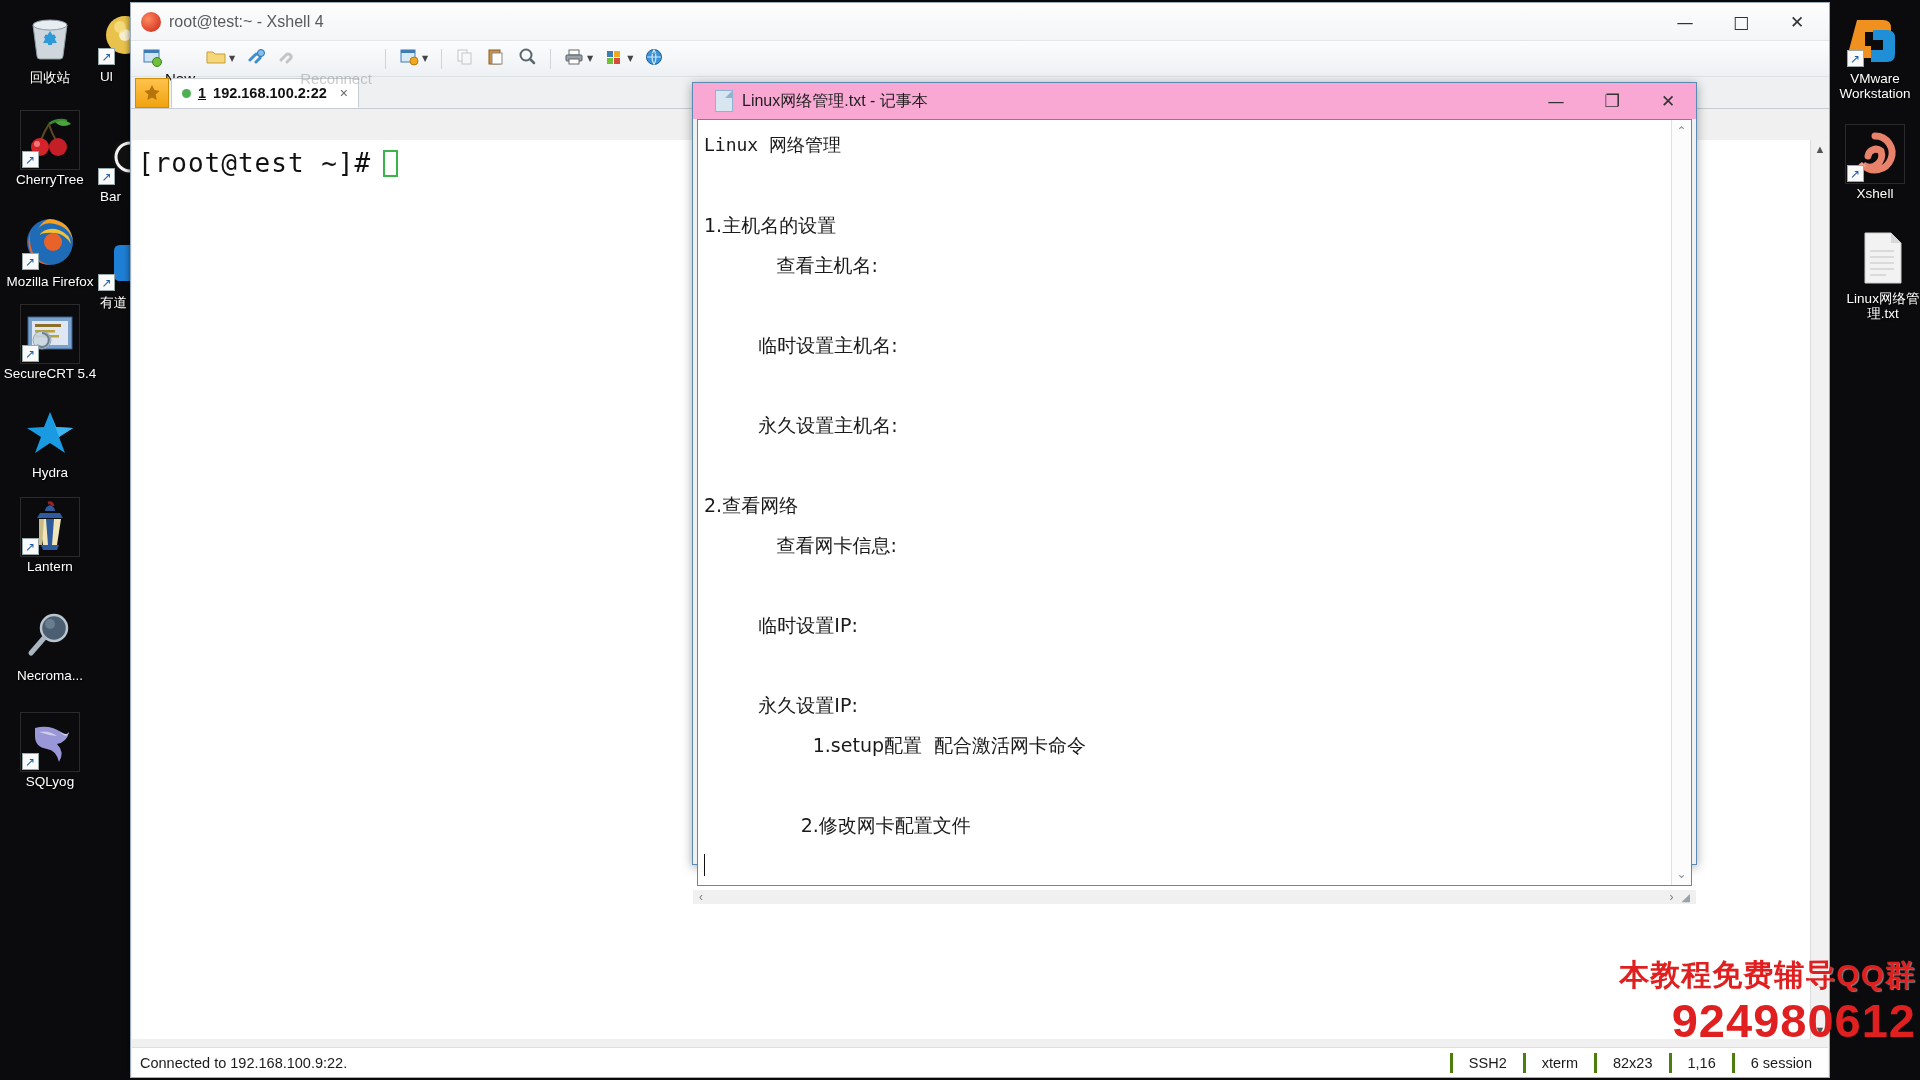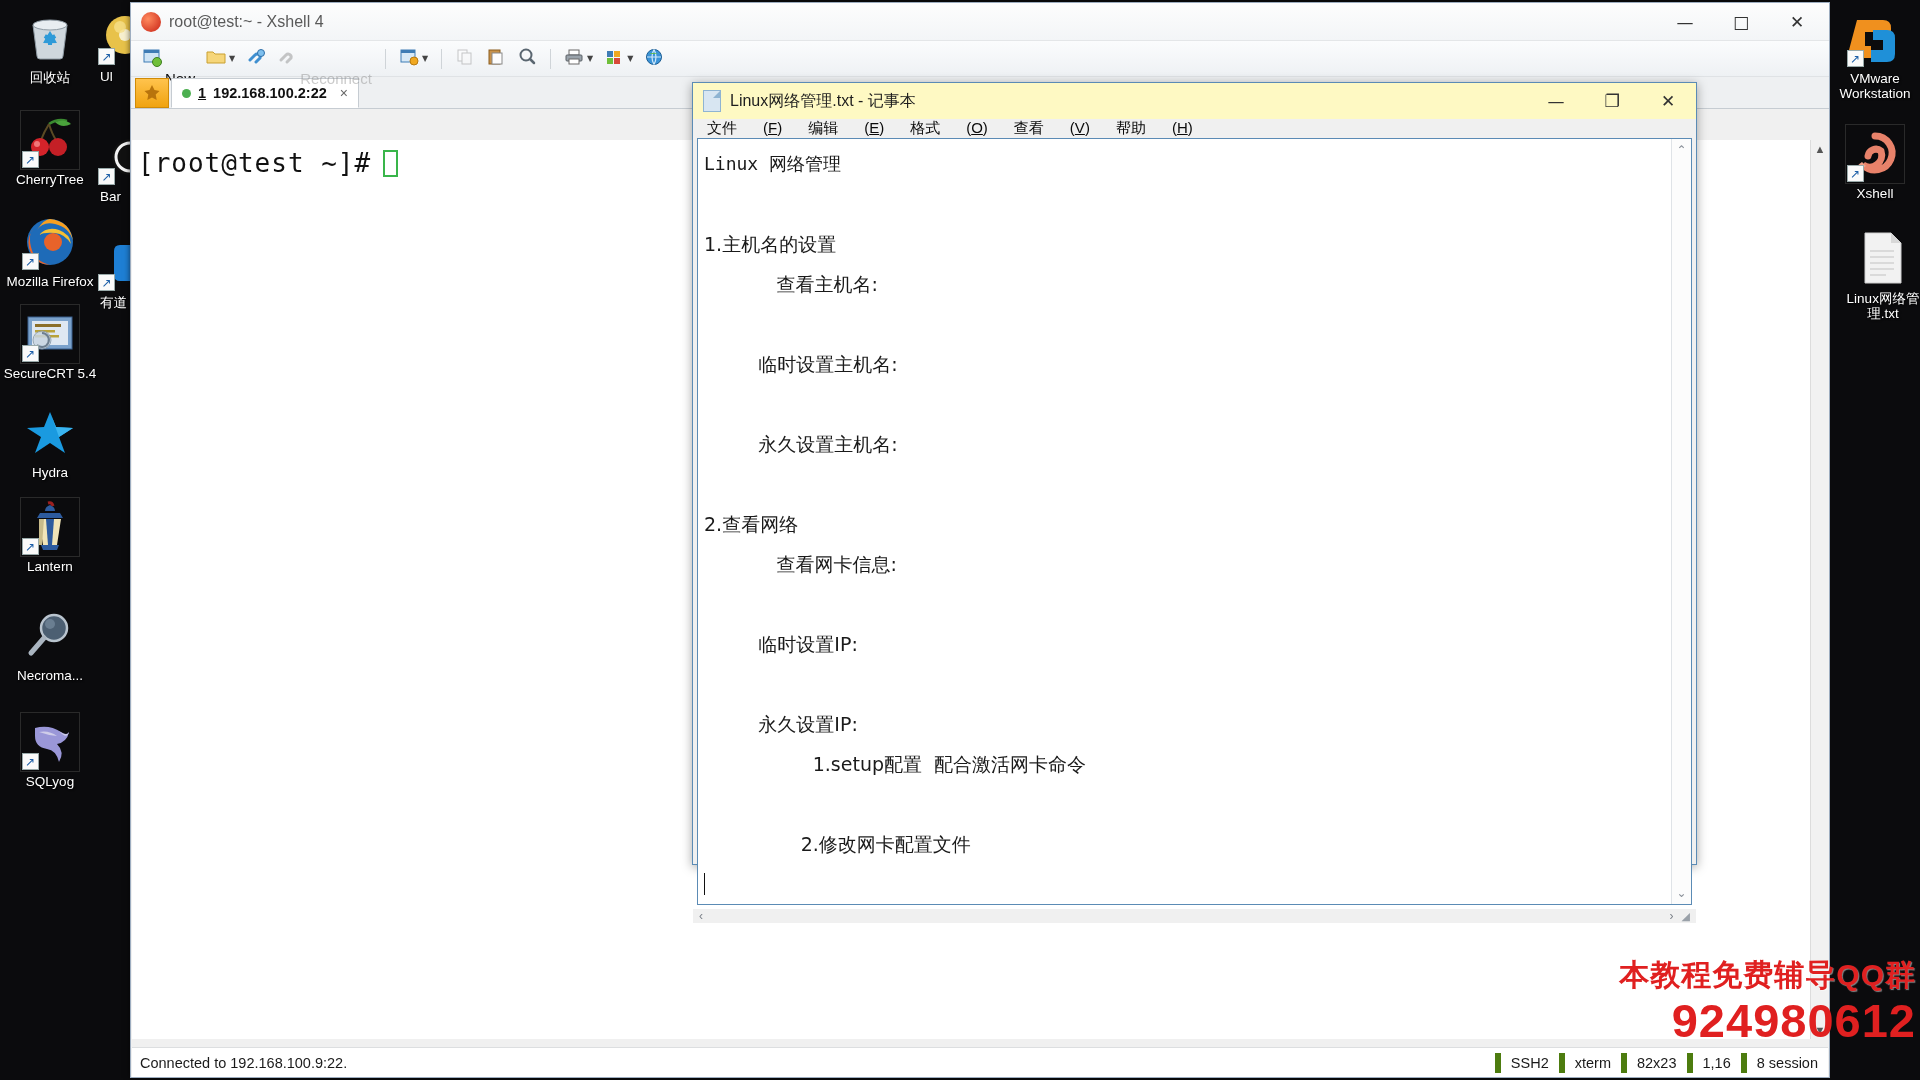--- a/index.html
+++ b/index.html
@@ -118,32 +118,32 @@
   }
   .term-vscroll .arrow { height: 18px; display:flex; align-items:center; }
 
   #xshell .statusbar {
     position: absolute; left: 1px; right: 1px; bottom: 0; height: 30px;
     background: #fff; border-top: 1px solid #dcdee0;
     display: flex; align-items: center; font-size: 14.5px; color: #1a1a1a;
   }
   .sb-left { padding-left: 8px; }
   .sb-right { margin-left: auto; display: flex; }
-  .sb-cell { padding: 0 10px; border-left: 6px solid #4d7c0f; line-height: 20px; }
+  .sb-cell { padding: 0 16px; border-left: 3px solid #4d7c0f; line-height: 20px; }
 
   
   #notepad {
     position: absolute; left: 692px; top: 82px; width: 1005px; height: 783px;
     background: #f0f0f0; border: 1px solid #5b8bb5;
     box-shadow: 0 2px 10px rgba(0,0,0,.35);
     display: flex; flex-direction: column;
   }
   #notepad .np-title {
-    height: 40px; background: #fef9c3; display: flex; align-items: center;
-    padding-left: 10px;
+    height: 40px; background: #f9a8d4; display: flex; align-items: center;
+    padding-left: 22px;
     justify-content: space-between;
   }
   .np-doc-icon {
     width: 18px; height: 22px; background: #d8e6f2; border: 1px solid #8fb4d2;
     position: relative;
   }
   .np-doc-icon:after {
     content:""; position:absolute; right:0; top:0; border-width: 0 0 7px 7px;
     border-style: solid; border-color: transparent transparent #8fb4d2 transparent;
   }
@@ -492,44 +492,37 @@
       <div class="arrow">▼</div>
     </div>
 
     <div class="statusbar">
       <div class="sb-left">Connected to 192.168.100.9:22.</div>
       <div class="sb-right">
         <div class="sb-cell">SSH2</div>
         <div class="sb-cell">xterm</div>
         <div class="sb-cell">82x23</div>
         <div class="sb-cell">1,16</div>
-        <div class="sb-cell">8 session</div>
+        <div class="sb-cell">6 session</div>
       </div>
     </div>
   </div>
 
   <div id="notepad">
 
     <div class="np-title">
       <div class="np-doc-icon"></div>
       <div class="np-title-text">Linux网络管理.txt - 记事本</div>
       <div class="wbtns">
         <div class="wbtn">—</div>
         <div class="wbtn">❐</div>
         <div class="wbtn close">✕</div>
       </div>
     </div>
 
-    <div class="np-menubar">
-      <span><span>文件</span>(<u>F</u>)</span>
-      <span><span>编辑</span>(<u>E</u>)</span>
-      <span><span>格式</span>(<u>O</u>)</span>
-      <span><span>查看</span>(<u>V</u>)</span>
-      <span><span>帮助</span>(<u>H</u>)</span>
-    </div>
 
     <div class="np-body">
       <div class="np-text" id="np-text"><div class="mono" style="height: 40px;">Linux 网络管理</div><div style="height: 40px;">&nbsp;</div><div style="height: 40px;">1.主机名的设置</div><div style="height: 40px;">            查看主机名:</div><div style="height: 40px;">&nbsp;</div><div style="height: 40px;">         临时设置主机名:</div><div style="height: 40px;">&nbsp;</div><div style="height: 40px;">         永久设置主机名:</div><div style="height: 40px;">&nbsp;</div><div style="height: 40px;">2.查看网络</div><div style="height: 40px;">            查看网卡信息:</div><div style="height: 40px;">&nbsp;</div><div style="height: 40px;">         临时设置IP:</div><div style="height: 40px;">&nbsp;</div><div style="height: 40px;">         永久设置IP:</div><div style="height: 40px;">                  1.setup配置  配合激活网卡命令</div><div style="height: 40px;">&nbsp;</div><div style="height: 40px;">                2.修改网卡配置文件</div><div style="height: 40px;"><span class="np-caret"></span></div></div>
       <div class="np-vscroll">
         <div style="padding-top:4px">⌃</div>
         <div style="padding-bottom:4px">⌄</div>
       </div>
     </div>
 
     <div class="np-bottombar">

